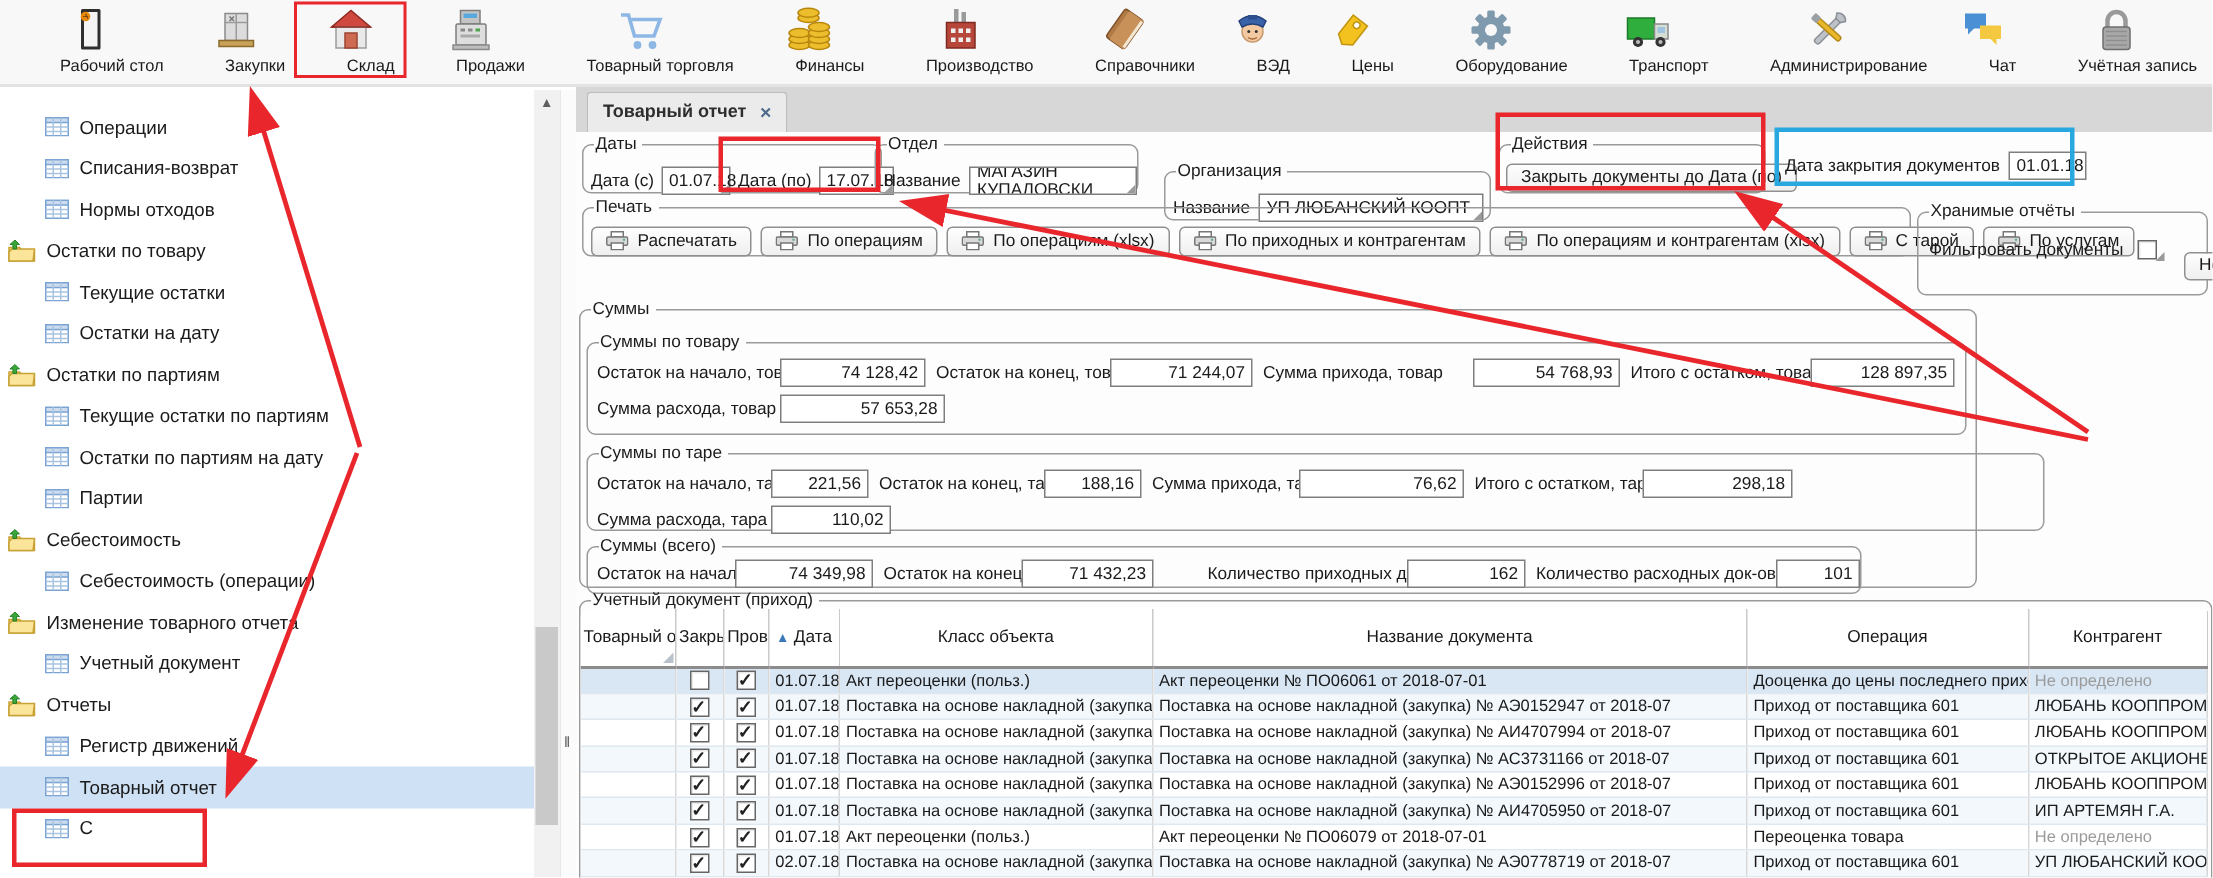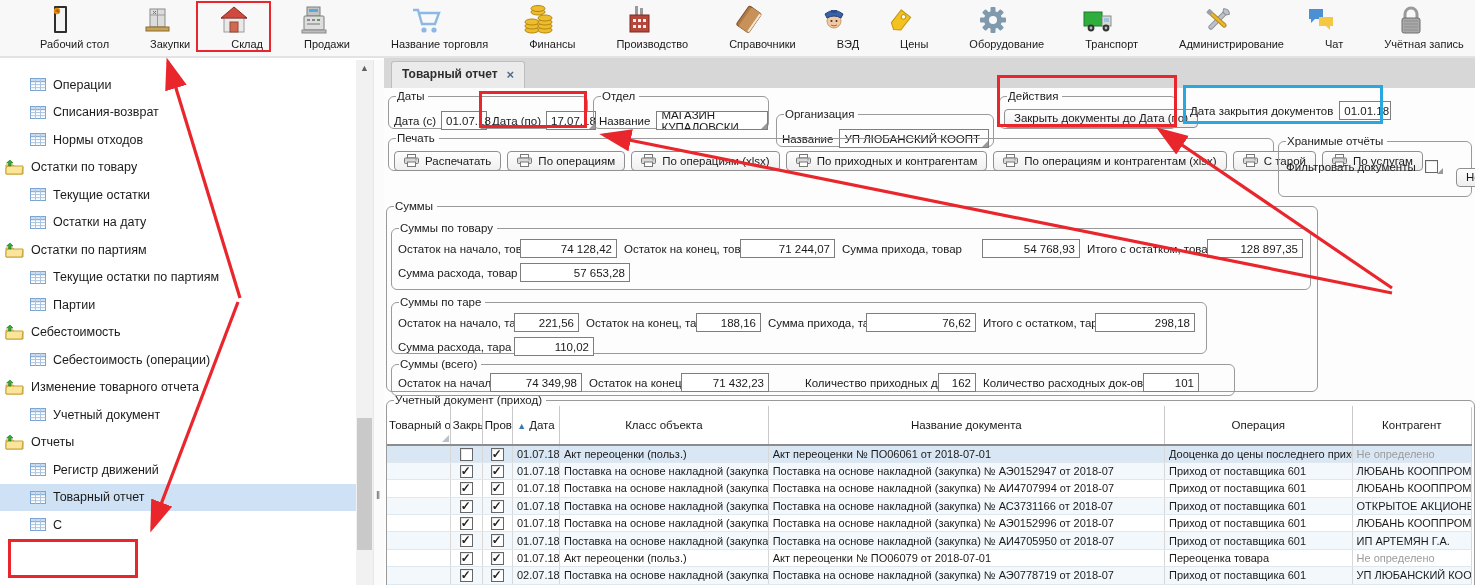--- a/index.html
+++ b/index.html
@@ -147,21 +147,21 @@
       <span class="tlabel">Продажи</span>
     </div>
     <div class="tb-item">
       <span class="ticon">
         <svg width="34" height="32" viewBox="0 0 34 32">
           <path d="M4 6 h5 l4 14 h13 l4 -11 h-19" fill="none" stroke="#8db7e4" stroke-width="2.4"></path>
           <circle cx="15" cy="26" r="2.6" fill="#8db7e4"></circle>
           <circle cx="25" cy="26" r="2.6" fill="#8db7e4"></circle>
         </svg>
       </span>
-      <span class="tlabel">Название торговля</span>
+      <span class="tlabel">Товарный торговля</span>
     </div>
     <div class="tb-item">
       <span class="ticon">
         <svg width="34" height="32" viewBox="0 0 34 32">
           <g stroke="#b8860b" fill="#ecbe2e">
             <ellipse cx="10" cy="26" rx="7" ry="3"></ellipse>
             <ellipse cx="10" cy="22" rx="7" ry="3"></ellipse>
             <ellipse cx="10" cy="18" rx="7" ry="3"></ellipse>
             <ellipse cx="23" cy="26" rx="7" ry="3"></ellipse>
             <ellipse cx="23" cy="22" rx="7" ry="3"></ellipse>
@@ -375,20 +375,30 @@
       <span class="slabel">Текущие остатки по партиям</span>
     </div>
     <div class="side-item">
       <span style="display:inline-flex;">
         <svg width="16" height="13" viewBox="0 0 16 13">
           <rect x="0.5" y="0.5" width="15" height="12" fill="#fff" stroke="#7aa3d4"></rect>
           <rect x="0.5" y="0.5" width="15" height="3.2" fill="#ccdcee" stroke="#7aa3d4"></rect>
           <path d="M5.5 0.5 v12 M10.5 0.5 v12 M0.5 6.6 h15 M0.5 9.7 h15" stroke="#a8c4e0" fill="none"></path>
         </svg>
       </span>
+      <span class="slabel">Остатки по партиям на дату</span>
+    </div>
+    <div class="side-item">
+      <span style="display:inline-flex;">
+        <svg width="16" height="13" viewBox="0 0 16 13">
+          <rect x="0.5" y="0.5" width="15" height="12" fill="#fff" stroke="#7aa3d4"></rect>
+          <rect x="0.5" y="0.5" width="15" height="3.2" fill="#ccdcee" stroke="#7aa3d4"></rect>
+          <path d="M5.5 0.5 v12 M10.5 0.5 v12 M0.5 6.6 h15 M0.5 9.7 h15" stroke="#a8c4e0" fill="none"></path>
+        </svg>
+      </span>
       <span class="slabel">Партии</span>
     </div>
     <div class="side-item folder">
       <span style="display:inline-flex;">
         <svg width="19" height="16" viewBox="0 0 19 16">
           <path d="M1 6 h7 l2 2 h8 v7 h-17 z" fill="#f8d870" stroke="#c7a235"></path>
           <path d="M1 9 l2 -2 h15 l-1 8 h-16 z" fill="#fbe59a" stroke="#c7a235"></path>
           <path d="M5 1 l3 3 h-2 v3 h-2.4 v-3 h-2 z" fill="#3aa63a" stroke="#1f7a1f" stroke-width="0.6"></path>
         </svg>
       </span>
@@ -485,21 +495,21 @@
   <fieldset style="left:4px; top:2px; width:200px; height:39px;">
     <legend>Даты</legend>
     <div class="hrow" style="left:5px; top:9px; gap:5px;">
       <span class="lbl">Дата (с)</span>
       <span class="tbox corner" style="width:46px;">01.07.18</span>
       <span class="lbl">Дата (по)</span>
       <span class="tbox corner" style="width:50px;">17.07.18</span>
     </div>
   </fieldset>
 
-  <fieldset style="left:209px; top:2px; width:176px; height:39px;">
+  <fieldset style="left:199px; top:2px; width:176px; height:39px;">
     <legend>Отдел</legend>
     <div class="hrow" style="left:5px; top:9px; gap:6px;">
       <span class="lbl">Название</span>
       <span class="tbox corner" style="width:112px; overflow:hidden;">МАГАЗИН КУПАЛОВСКИ</span>
     </div>
   </fieldset>
 
   <fieldset style="left:392px; top:20px; width:218px; height:39px;">
     <legend>Организация</legend>
     <div class="hrow" style="left:5px; top:9px; gap:6px;">
@@ -629,21 +639,21 @@
           <span class="gap"></span>
         <span class="lbl" style="width:120px;">Итого с остатком, товар</span>
         <span class="tbox num" style="width:96px;">128 897,35</span>
       </div>
       <div class="sumrow">
         <span class="lbl" style="width:122px;">Сумма расхода, товар</span>
         <span class="tbox num" style="width:110px;">57 653,28</span>
       </div>
     </fieldset>
 
-    <fieldset style="left:4px; top:84px; width:816px; height:58px; position:absolute;">
+    <fieldset style="left:4px; top:84px; width:972px; height:58px; position:absolute;">
       <legend>Суммы по таре</legend>
       <div class="sumrow">
         <span class="lbl" style="width:116px;">Остаток на начало, тара</span>
         <span class="tbox num" style="width:65px;">221,56</span>
           <span class="gap"></span>
         <span class="lbl" style="width:110px;">Остаток на конец, тара</span>
         <span class="tbox num" style="width:65px;">188,16</span>
           <span class="gap"></span>
         <span class="lbl" style="width:98px;">Сумма прихода, тара</span>
         <span class="tbox num" style="width:110px;">76,62</span>
@@ -660,21 +670,21 @@
     <fieldset style="left:4px; top:146px; width:844px; height:38px; position:absolute;">
       <legend>Суммы (всего)</legend>
       <div class="sumrow" style="margin-top:3px;">
         <span class="lbl" style="width:92px;">Остаток на начало</span>
         <span class="tbox num" style="width:92px;">74 349,98</span>
           <span class="gap"></span>
         <span class="lbl" style="width:92px;">Остаток на конец</span>
         <span class="tbox num" style="width:88px;">71 432,23</span>
           <span class="gap"></span>
         <span class="lbl" style="width:162px;padding-left:29px;">Количество приходных док-ов</span>
-        <span class="tbox num" style="width:38px;">162</span>
+        <span class="tbox num" style="width:79px;">162</span>
           <span class="gap"></span>
         <span class="lbl" style="width:160px;">Количество расходных док-ов</span>
         <span class="tbox num" style="width:56px;">101</span>
       </div>
     </fieldset>
   </fieldset>
 
   <fieldset style="left:2px; top:306px; width:1089px; height:300px; overflow:hidden;">
     <legend>Учетный документ (приход)</legend>
     <table class="docs" id="docs-table">

